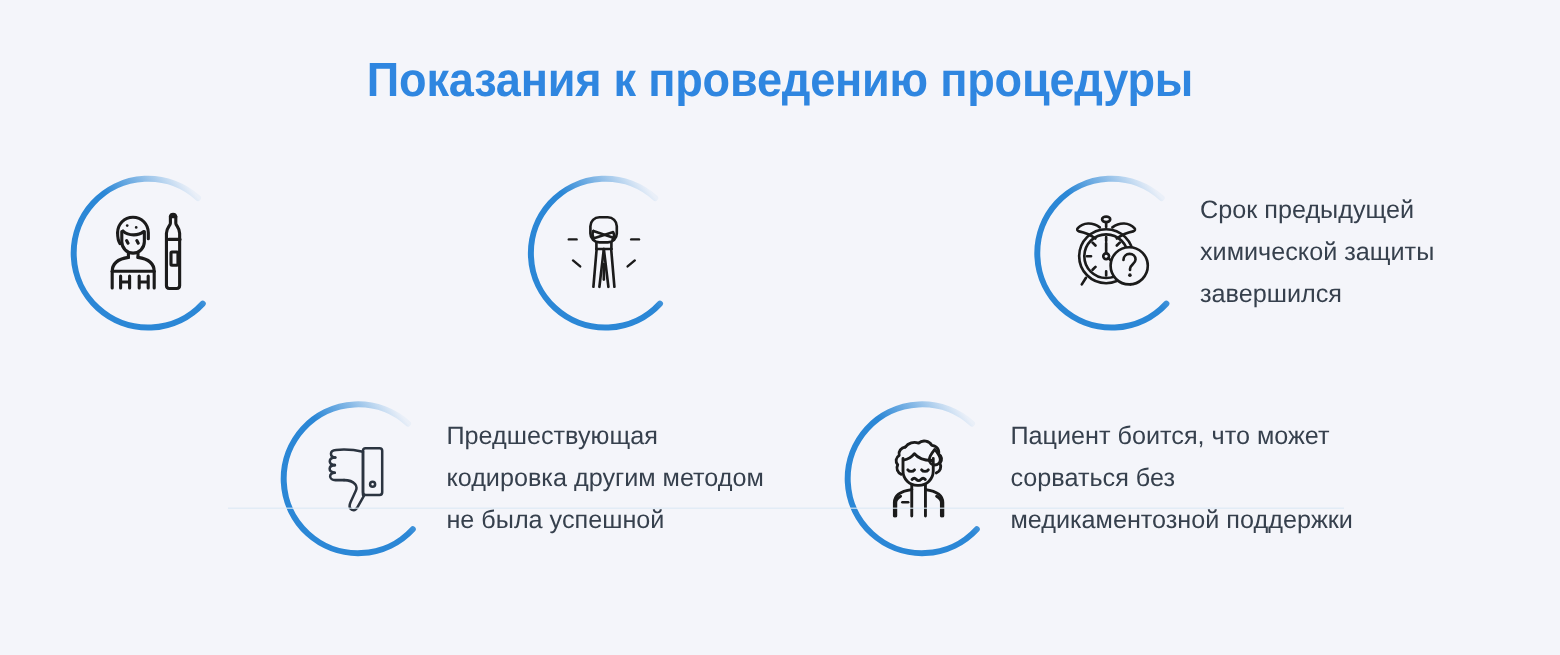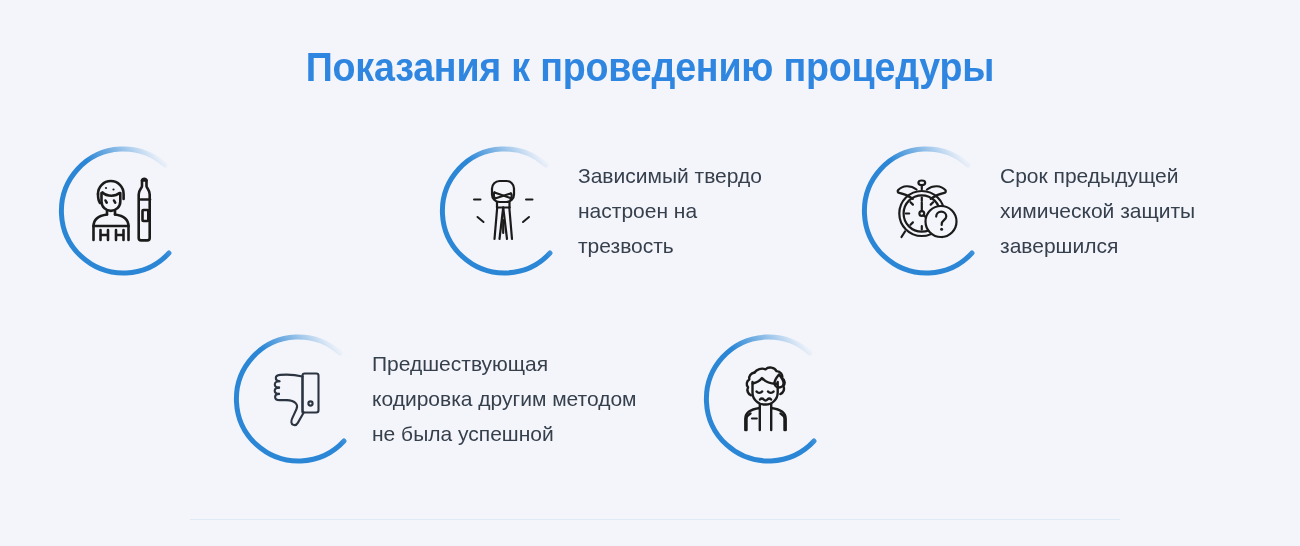--- a/index.html
+++ b/index.html
@@ -12,21 +12,21 @@
     height: 546px;
     background: #f4f5fa;
     font-family: "Liberation Sans", "DejaVu Sans", sans-serif;
     overflow: hidden;
     position: relative;
   }
 
   #infographic {
     position: relative;
     width: 1300px;
-    height: 520px;
+    height: 424px;
     background: #f4f5fa;
     box-sizing: border-box;
     text-decoration: underline;
   }
 
   
   .title {
     position: absolute;
     left: 0;
     top: 44px;
@@ -197,23 +197,20 @@
           <path d="M42.2 39.5L46 71"></path>
           <path d="M42.2 52v13"></path>
 
           <path d="M13 31.5h6.5" stroke-width="2"></path>
           <path d="M65 31.5h6.5" stroke-width="2"></path>
           <path d="M16.5 49l6 5" stroke-width="2"></path>
           <path d="M68 49l-6 5" stroke-width="2"></path>
         </svg>
       </span>
     </div>
-    <div class="item-text">Зависимый твердо
-настроен на
-трезвость</div>
   </div>
 
   <div class="item" id="item-4">
     <div class="badge">
       <svg class="ring" viewBox="0 0 138 138">
         <defs>
           <linearGradient id="rg4" x1="0.1" y1="0.85" x2="0.92" y2="0.08">
             <stop offset="0%" stop-color="#2b87d6" stop-opacity="1"></stop>
             <stop offset="55%" stop-color="#2b87d6" stop-opacity="1"></stop>
             <stop offset="78%" stop-color="#2b87d6" stop-opacity="0.55"></stop>
@@ -325,17 +322,20 @@
           <path d="M46.2 52c9 1.2 14.5 4.8 14.5 10.8V74"></path>
           <path d="M34.8 52v22M46.2 52v22"></path>
 
           <path d="M25.5 57.5c-2.6 1.6-4 3.2-4 5.3V74"></path>
           <path d="M55.5 57.5c2.6 1.6 4 3.2 4 5.3V74"></path>
 
           <path d="M27 62.5h4.8" stroke-width="2.2"></path>
         </svg>
       </span>
     </div>
+    <div class="item-text">Пациент боится, что может
+сорваться без
+медикаментозной поддержки</div>
   </div>
 
   <div class="bottom-rule"></div>
 
 </div>
 
 </body></html>

